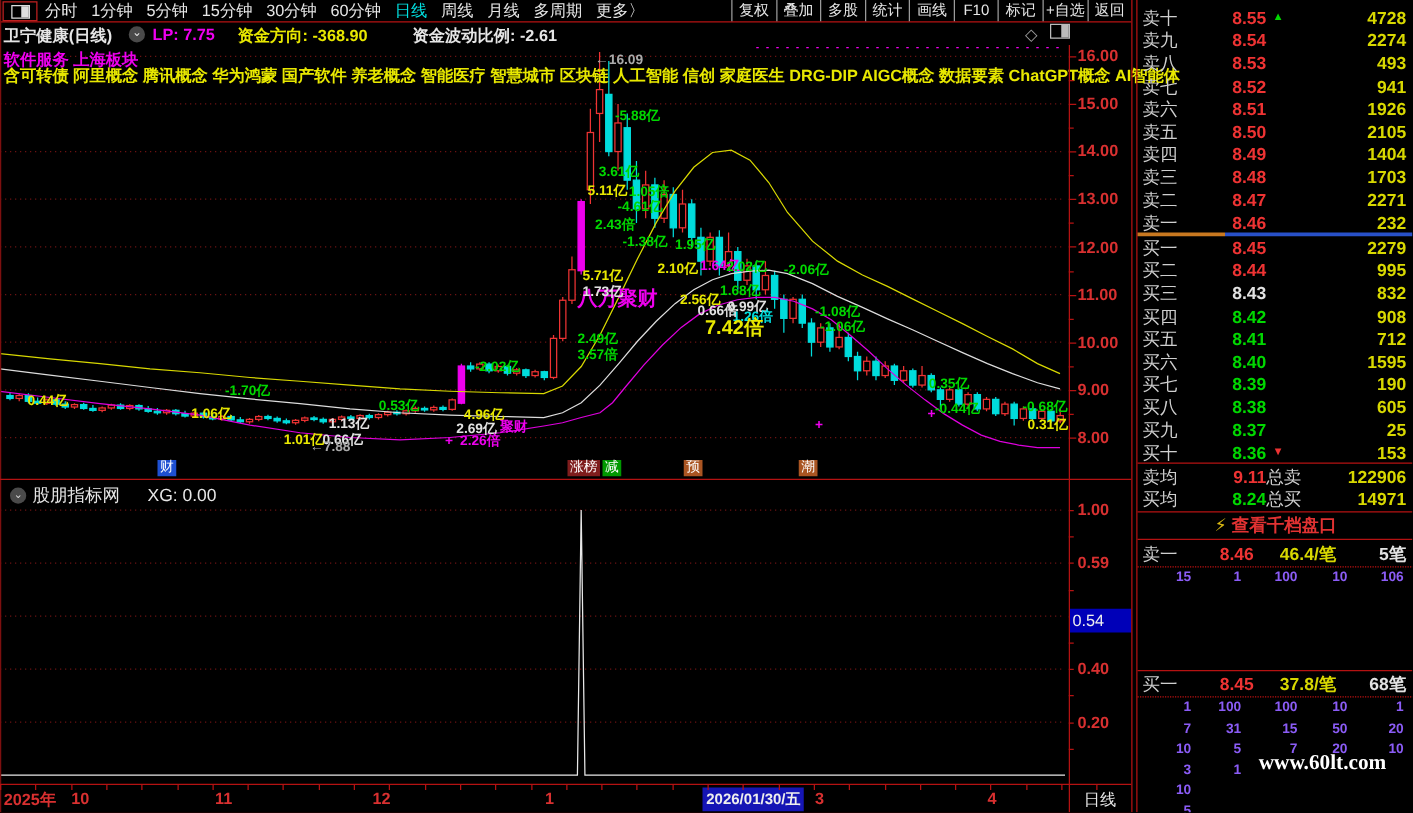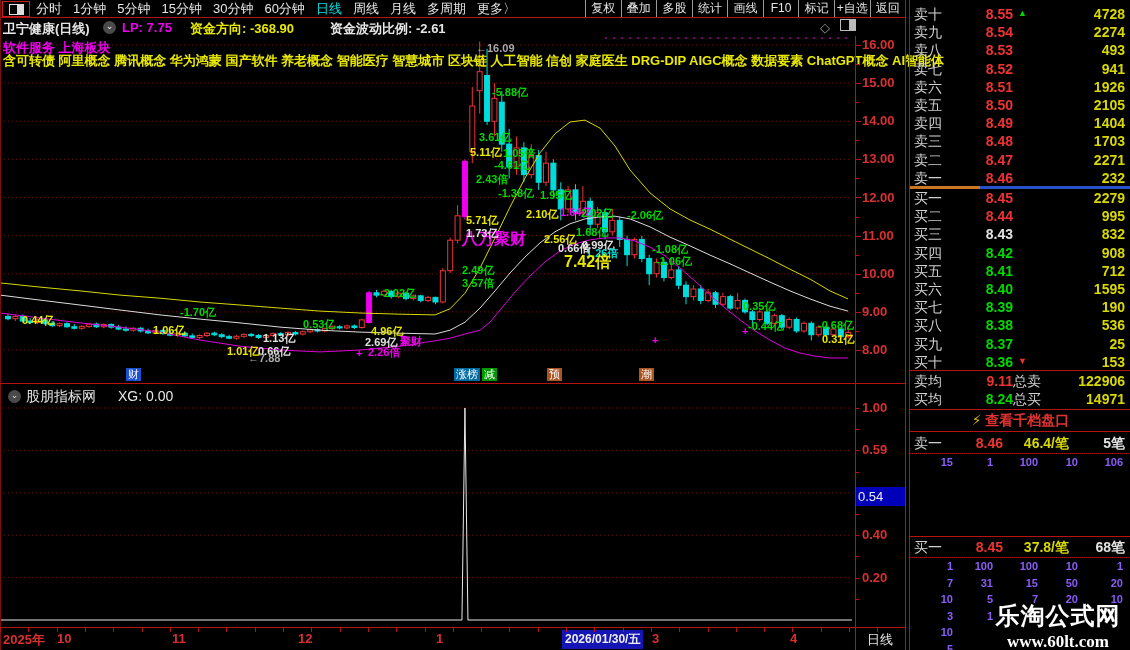--- a/index.html
+++ b/index.html
@@ -404,21 +404,21 @@
         <div style="left: 263px; top: 331px; position: absolute; color: rgb(226, 226, 226); font-size: 11px; font-weight: bold;">1.13亿</div>
         <div style="left: 227px; top: 344px; position: absolute; color: rgb(232, 232, 0); font-size: 11px; font-weight: bold;">1.01亿</div>
         <div style="left: 258px; top: 344px; position: absolute; color: rgb(226, 226, 226); font-size: 11px; font-weight: bold;">0.66亿</div>
         <div style="left: 248px; top: 352px; position: absolute; color: rgb(170, 170, 170); font-size: 11px; font-weight: bold;">←7.88</div>
         <div style="left: 356px; top: 347px; position: absolute; color: rgb(238, 0, 238); font-size: 11px; font-weight: bold;">+</div>
         <div style="left: 652px; top: 334px; position: absolute; color: rgb(238, 0, 238); font-size: 11px; font-weight: bold;">+</div>
         <div style="left: 742px; top: 325px; position: absolute; color: rgb(238, 0, 238); font-size: 11px; font-weight: bold;">+</div>
       </div>
     <div id="tags">
         <div class="tag" style="left: 126px; position: absolute; background: rgb(30, 80, 210); pointer-events: auto;">财</div>
-        <div class="tag" style="left: 454px; position: absolute; background: #0369a1; pointer-events: auto;">涨榜</div>
+        <div class="tag" style="left: 454px; position: absolute; background: #7f1d1d; pointer-events: auto;">涨榜</div>
         <div class="tag" style="left: 482px; position: absolute; background: rgb(0, 153, 0); pointer-events: auto;">减</div>
         <div class="tag" style="left: 547px; position: absolute; background: rgb(170, 85, 34); pointer-events: auto;">预</div>
         <div class="tag" style="left: 639px; position: absolute; background: rgb(170, 85, 34); pointer-events: auto;">潮</div>
       </div>
   </div>
 
   <div id="frameL"></div>
   <div class="hline" style="left:0;top:383px;width:905px"></div>
   <div class="vline" style="left:855px;top:36px;height:614px"></div>
 
@@ -602,21 +602,21 @@
             <span class="obv">1595</span>
           </div>
           <div class="obrow" style="top: 299.2px;">
             <span class="obl">买七</span>
             <span class="obp" style="color: rgb(0, 216, 0);">8.39</span>
             <span class="obv">190</span>
           </div>
           <div class="obrow" style="top: 317.4px;">
             <span class="obl">买八</span>
             <span class="obp" style="color: rgb(0, 216, 0);">8.38</span>
-            <span class="obv">536</span>
+            <span class="obv">605</span>
           </div>
           <div class="obrow" style="top: 335.6px;">
             <span class="obl">买九</span>
             <span class="obp" style="color: rgb(0, 216, 0);">8.37</span>
             <span class="obv">25</span>
           </div>
           <div class="obrow" style="top: 353.8px;">
             <span class="obl">买十</span>
             <span class="obp" style="color: rgb(0, 216, 0);">8.36</span>
             <span class="arr" style="color: rgb(238, 51, 51);">▼</span>
@@ -686,16 +686,15 @@
           <span class="qnum" style="right: 8px; top: 593px;">10</span>
           <span class="qnum" style="right: 178px; top: 609.5px;">3</span>
           <span class="qnum" style="right: 138px; top: 609.5px;">1</span>
           <span class="qnum" style="right: 178px; top: 626px;">10</span>
           <span class="qnum" style="right: 178px; top: 642.5px;">5</span>
         </div>
     </div>
   </div>
 
   <div id="wm">
-    <div class="w1">乐淘公式网</div>
     <div class="w2">www.60lt.com</div>
   </div>
 </div>
 
 </body></html>

